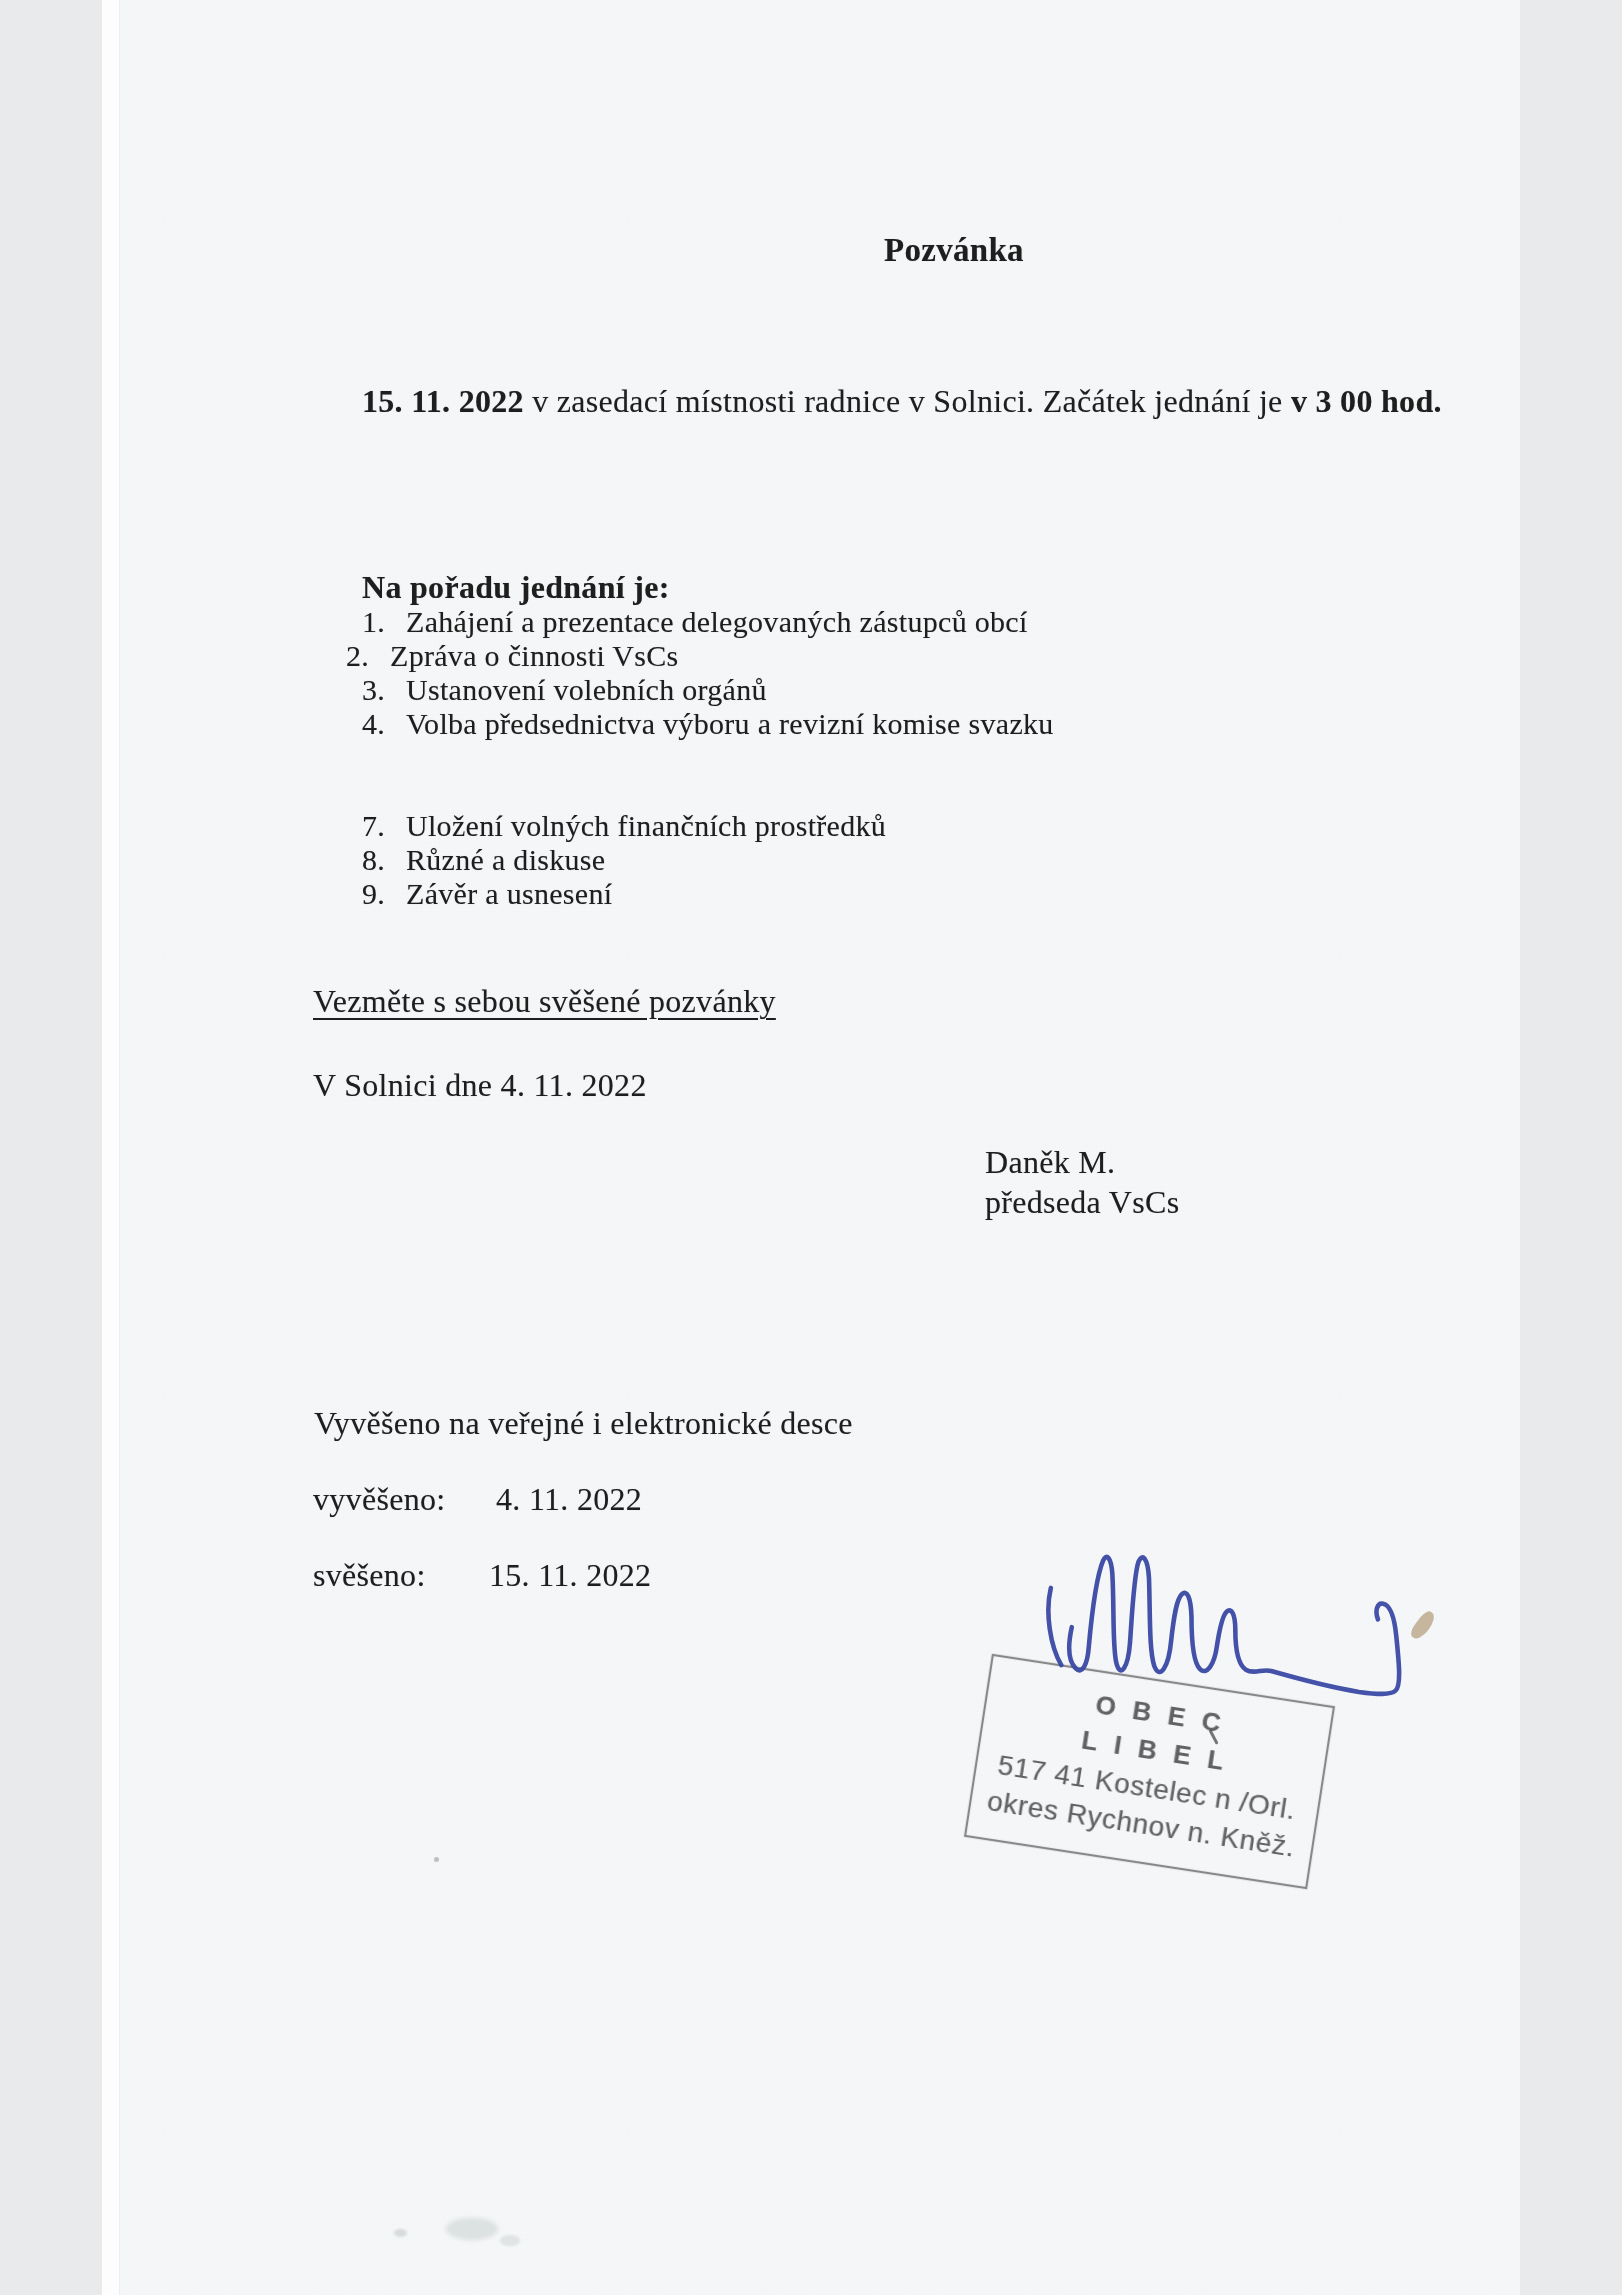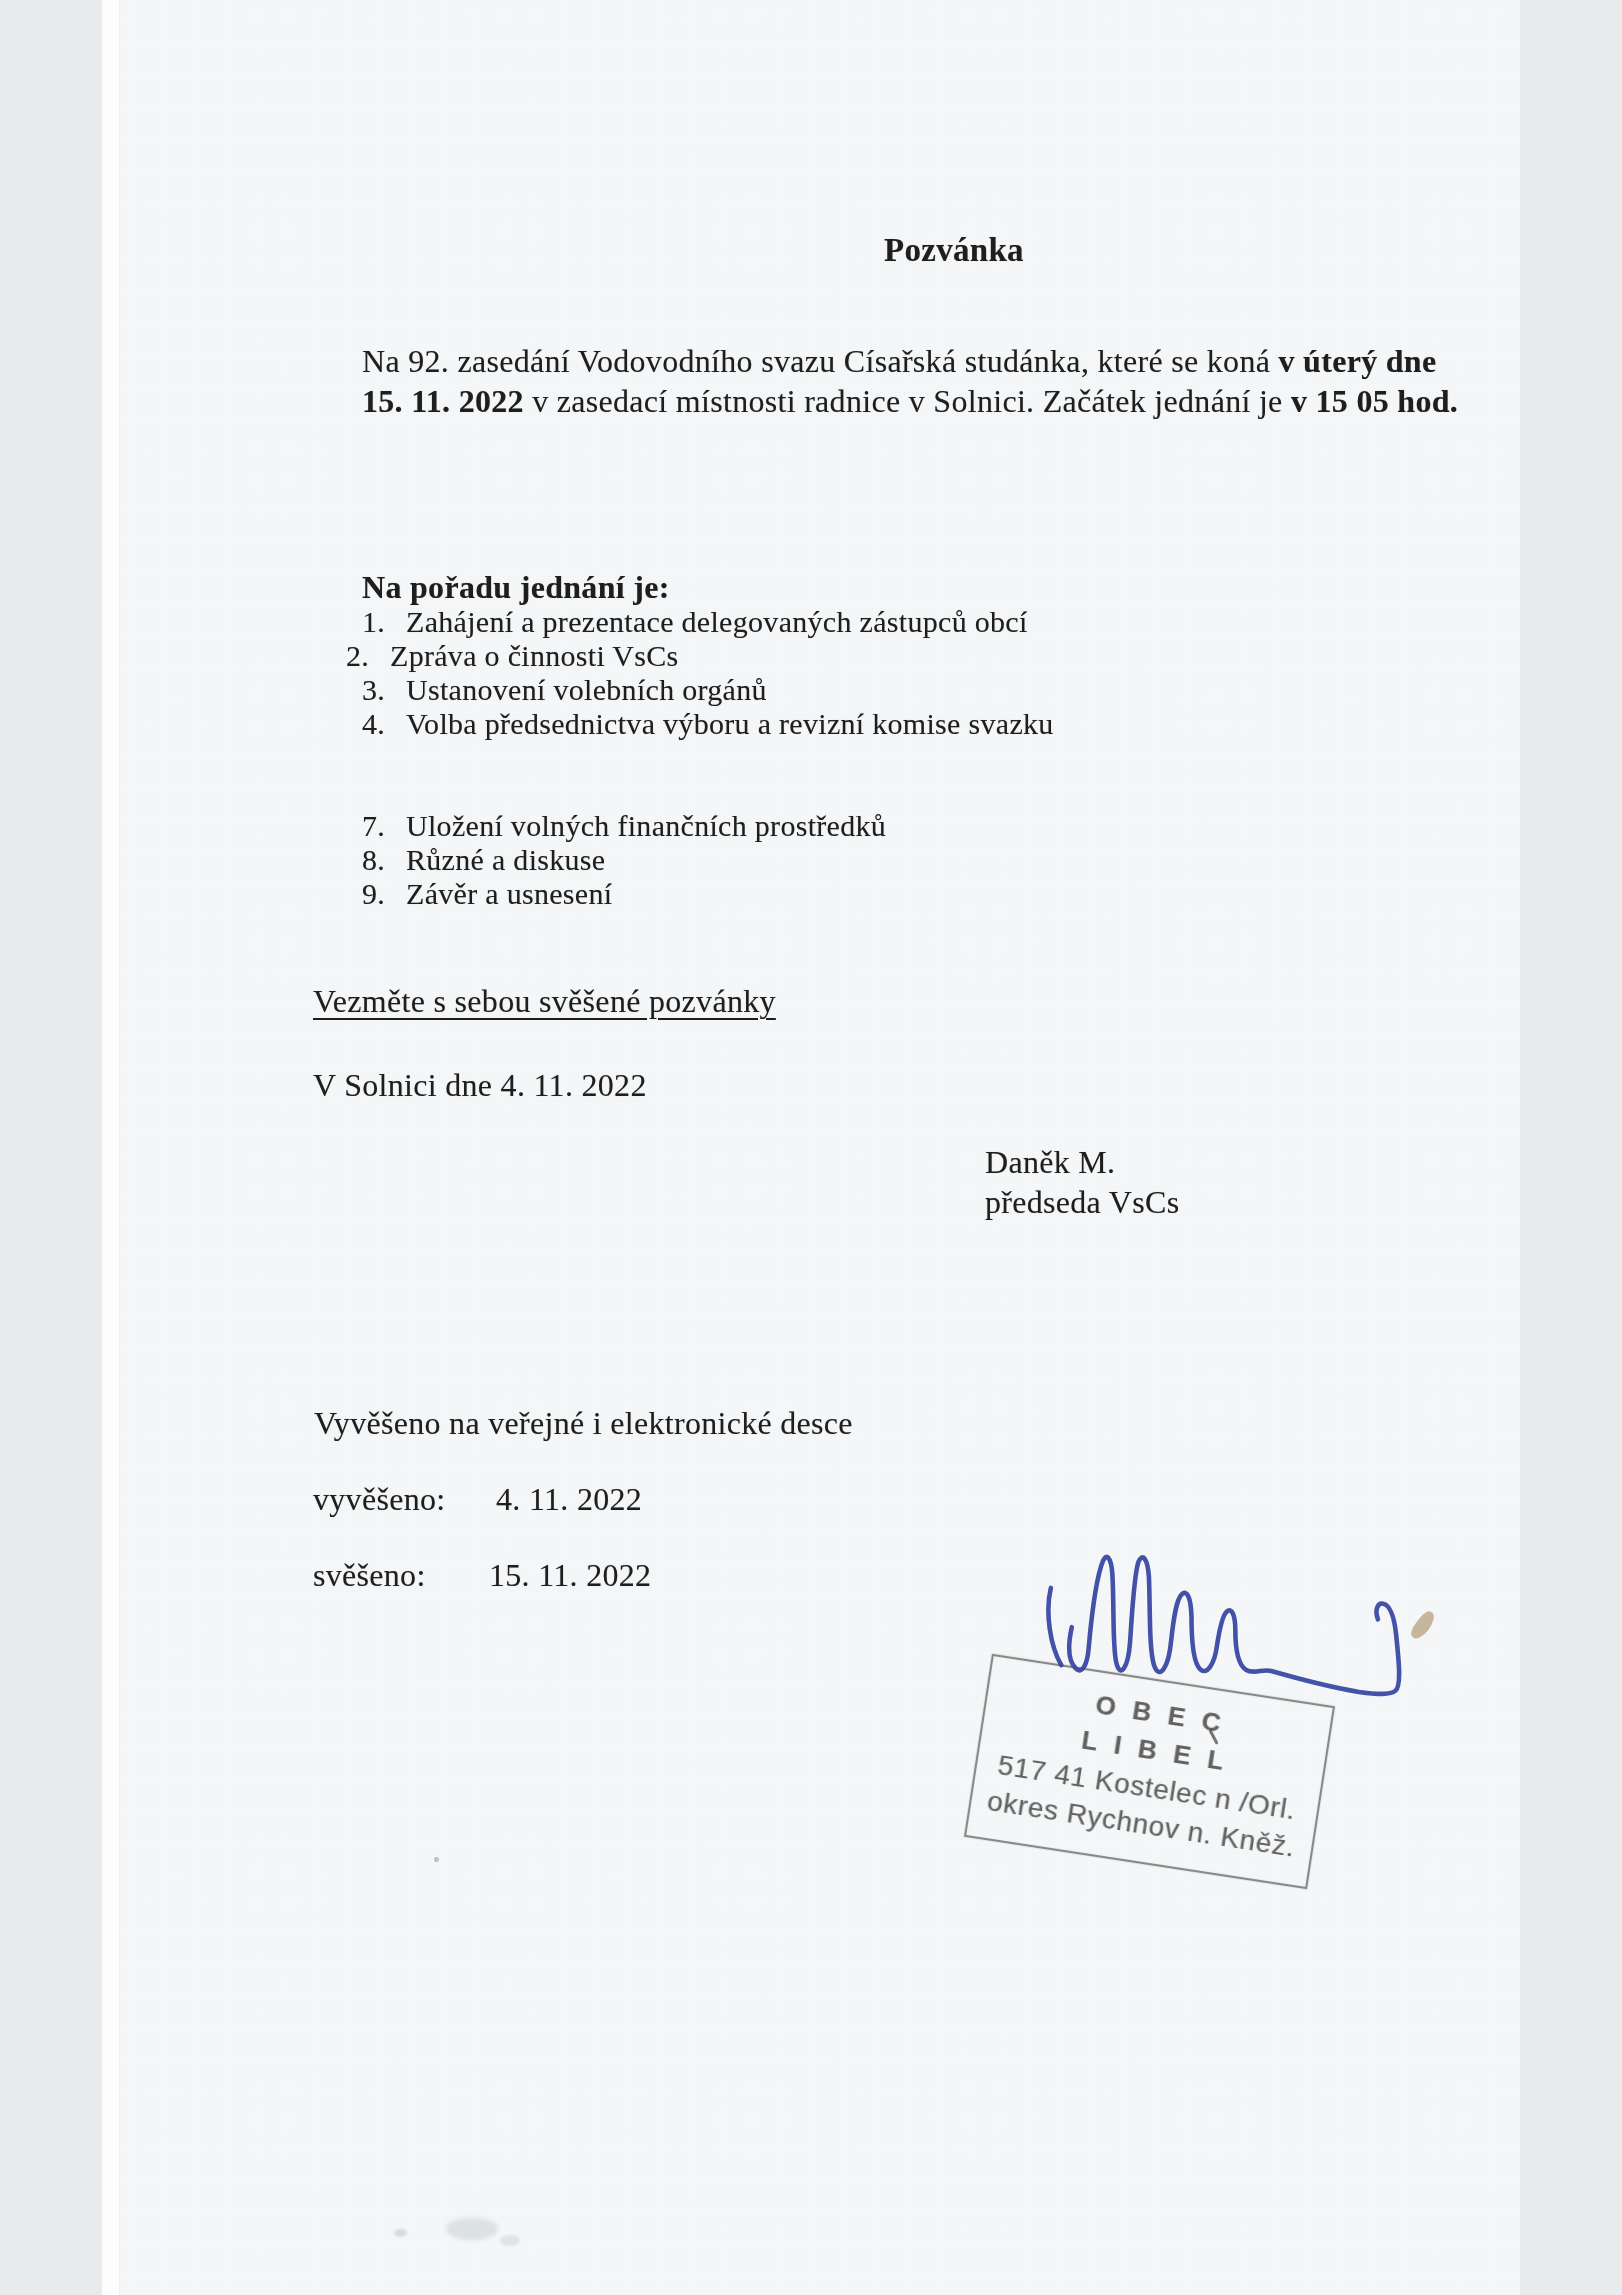--- a/index.html
+++ b/index.html
@@ -95,23 +95,22 @@
 </style>
 </head>
 <body>
 
 <div id="page">
 
   <div class="edge-strip"></div>
 
   <div class="txt title" style="left:782px;top:234px;">Pozvánka</div>
 
-  <div class="txt body-line" style="left:260px;top:345px;"><span>Na 92. zasedání Vodovodního svazu Císařská studánka, které se koná </span><b>v úterý dne</b></div>
 
-  <div class="txt body-line" style="left:260px;top:385px;"><b>15. 11. 2022</b><span> v zasedací místnosti radnice v Solnici. Začátek jednání je </span><b>v 15 05 hod.</b></div>
+  <div class="txt body-line" style="left:260px;top:385px;"><b>15. 11. 2022</b><span> v zasedací místnosti radnice v Solnici. Začátek jednání je </span><b>v 3 00 hod.</b></div>
 
   <div class="txt agenda-heading" style="left:260px;top:571px;">Na pořadu jednání je:</div>
 
   <div class="txt agenda-row" style="left:260px;top:607px;"><span class="num">1.</span><span>Zahájení a prezentace delegovaných zástupců obcí</span></div>
   <div class="txt agenda-row" style="left:244px;top:641px;"><span class="num">2.</span><span>Zpráva o činnosti VsCs</span></div>
   <div class="txt agenda-row" style="left:260px;top:675px;"><span class="num">3.</span><span>Ustanovení volebních orgánů</span></div>
   <div class="txt agenda-row" style="left:260px;top:709px;"><span class="num">4.</span><span>Volba předsednictva výboru a revizní komise svazku</span></div>
   <div class="txt agenda-row" style="left:260px;top:811px;"><span class="num">7.</span><span>Uložení volných finančních prostředků</span></div>
   <div class="txt agenda-row" style="left:260px;top:845px;"><span class="num">8.</span><span>Různé a diskuse</span></div>
   <div class="txt agenda-row" style="left:260px;top:879px;"><span class="num">9.</span><span>Závěr a usnesení</span></div>

